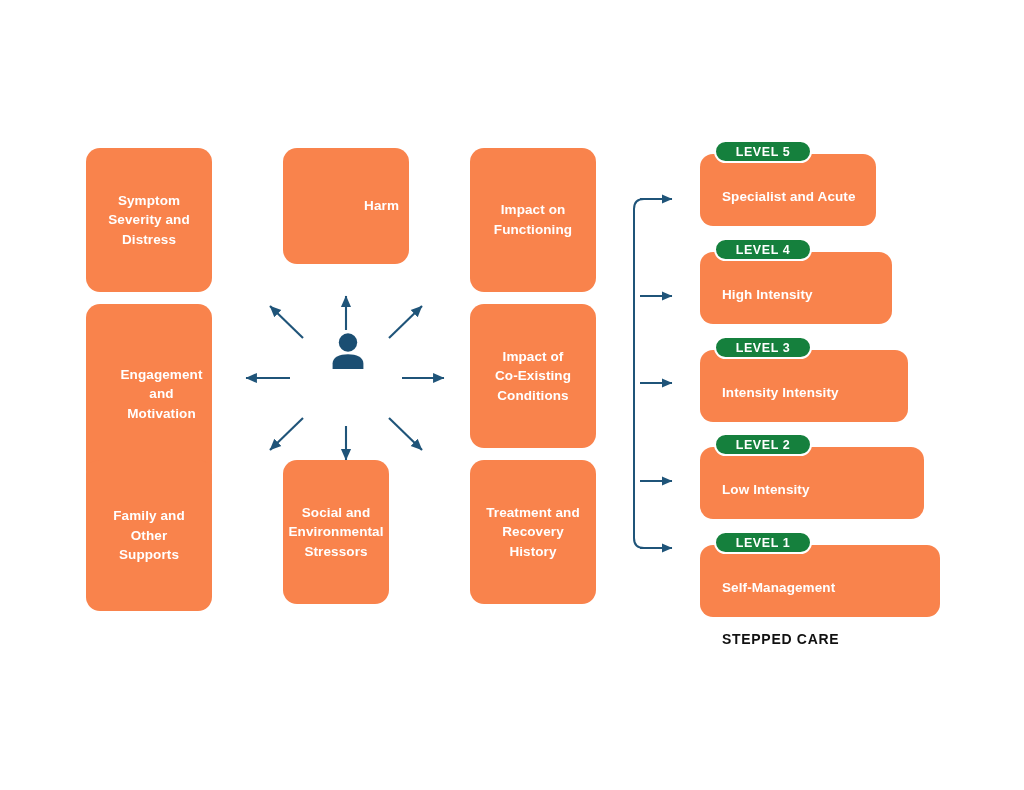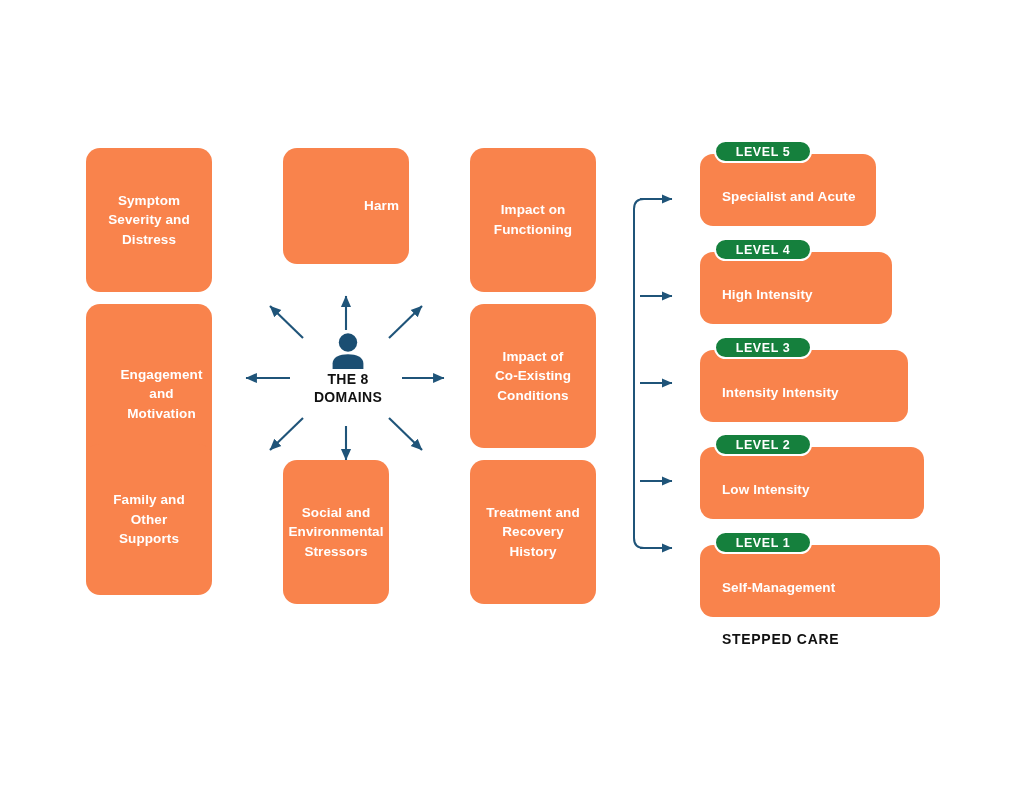--- a/index.html
+++ b/index.html
@@ -157,21 +157,21 @@
       <div class="domain-box" style="left: 86px; top: 304px; width: 126px; height: 180px; padding-left: 35px;">
         <span class="dlabel">Engagement
 and
 Motivation</span>
       </div>
       <div class="domain-box" style="left: 470px; top: 304px; width: 126px; height: 144px;">
         <span class="dlabel">Impact of
 Co-Existing
 Conditions</span>
       </div>
-      <div class="domain-box" style="left: 86px; top: 444px; width: 126px; height: 151px;">
+      <div class="domain-box" style="left: 86px; top: 460px; width: 126px; height: 151px;">
         <span class="dlabel">Family and
 Other
 Supports</span>
       </div>
       <div class="domain-box" style="left: 283px; top: 460px; width: 106px; height: 144px;">
         <span class="dlabel">Social and
 Environmental
 Stressors</span>
       </div>
       <div class="domain-box" style="left: 470px; top: 460px; width: 126px; height: 144px; justify-content: center;">
@@ -179,22 +179,20 @@
 Recovery
 History</span>
       </div>
     </div>
 
   <div id="hub">
     <svg id="person-icon" width="34" height="38" viewBox="0 0 34 38">
       <circle cx="17" cy="10.5" r="9.2" fill="#1B4E72"></circle>
       <path d="M1.6 37 L1.6 31.5 C1.6 25.2 8.5 22.2 17 22.2 C25.5 22.2 32.4 25.2 32.4 31.5 L32.4 37 Z" fill="#1B4E72"></path>
     </svg>
-    <div class="hub-title">THE 8
-DOMAINS</div>
   </div>
 
   <svg id="bracket-svg" viewBox="0 0 1024 790">
     <g stroke="#1F5479" stroke-width="2" fill="none" stroke-linecap="butt">
       <path d="M648,199 L644,199 Q634,199 634,209 L634,538 Q634,548 644,548 L648,548"></path>
     </g>
     <g id="bracket-arrow-layer" stroke="#1F5479" stroke-width="2" fill="none" marker-end="url(#ah)">
         <line x1="640" x2="672" y1="199" y2="199"></line>
         <line x1="640" x2="672" y1="296" y2="296"></line>
         <line x1="640" x2="672" y1="383" y2="383"></line>

